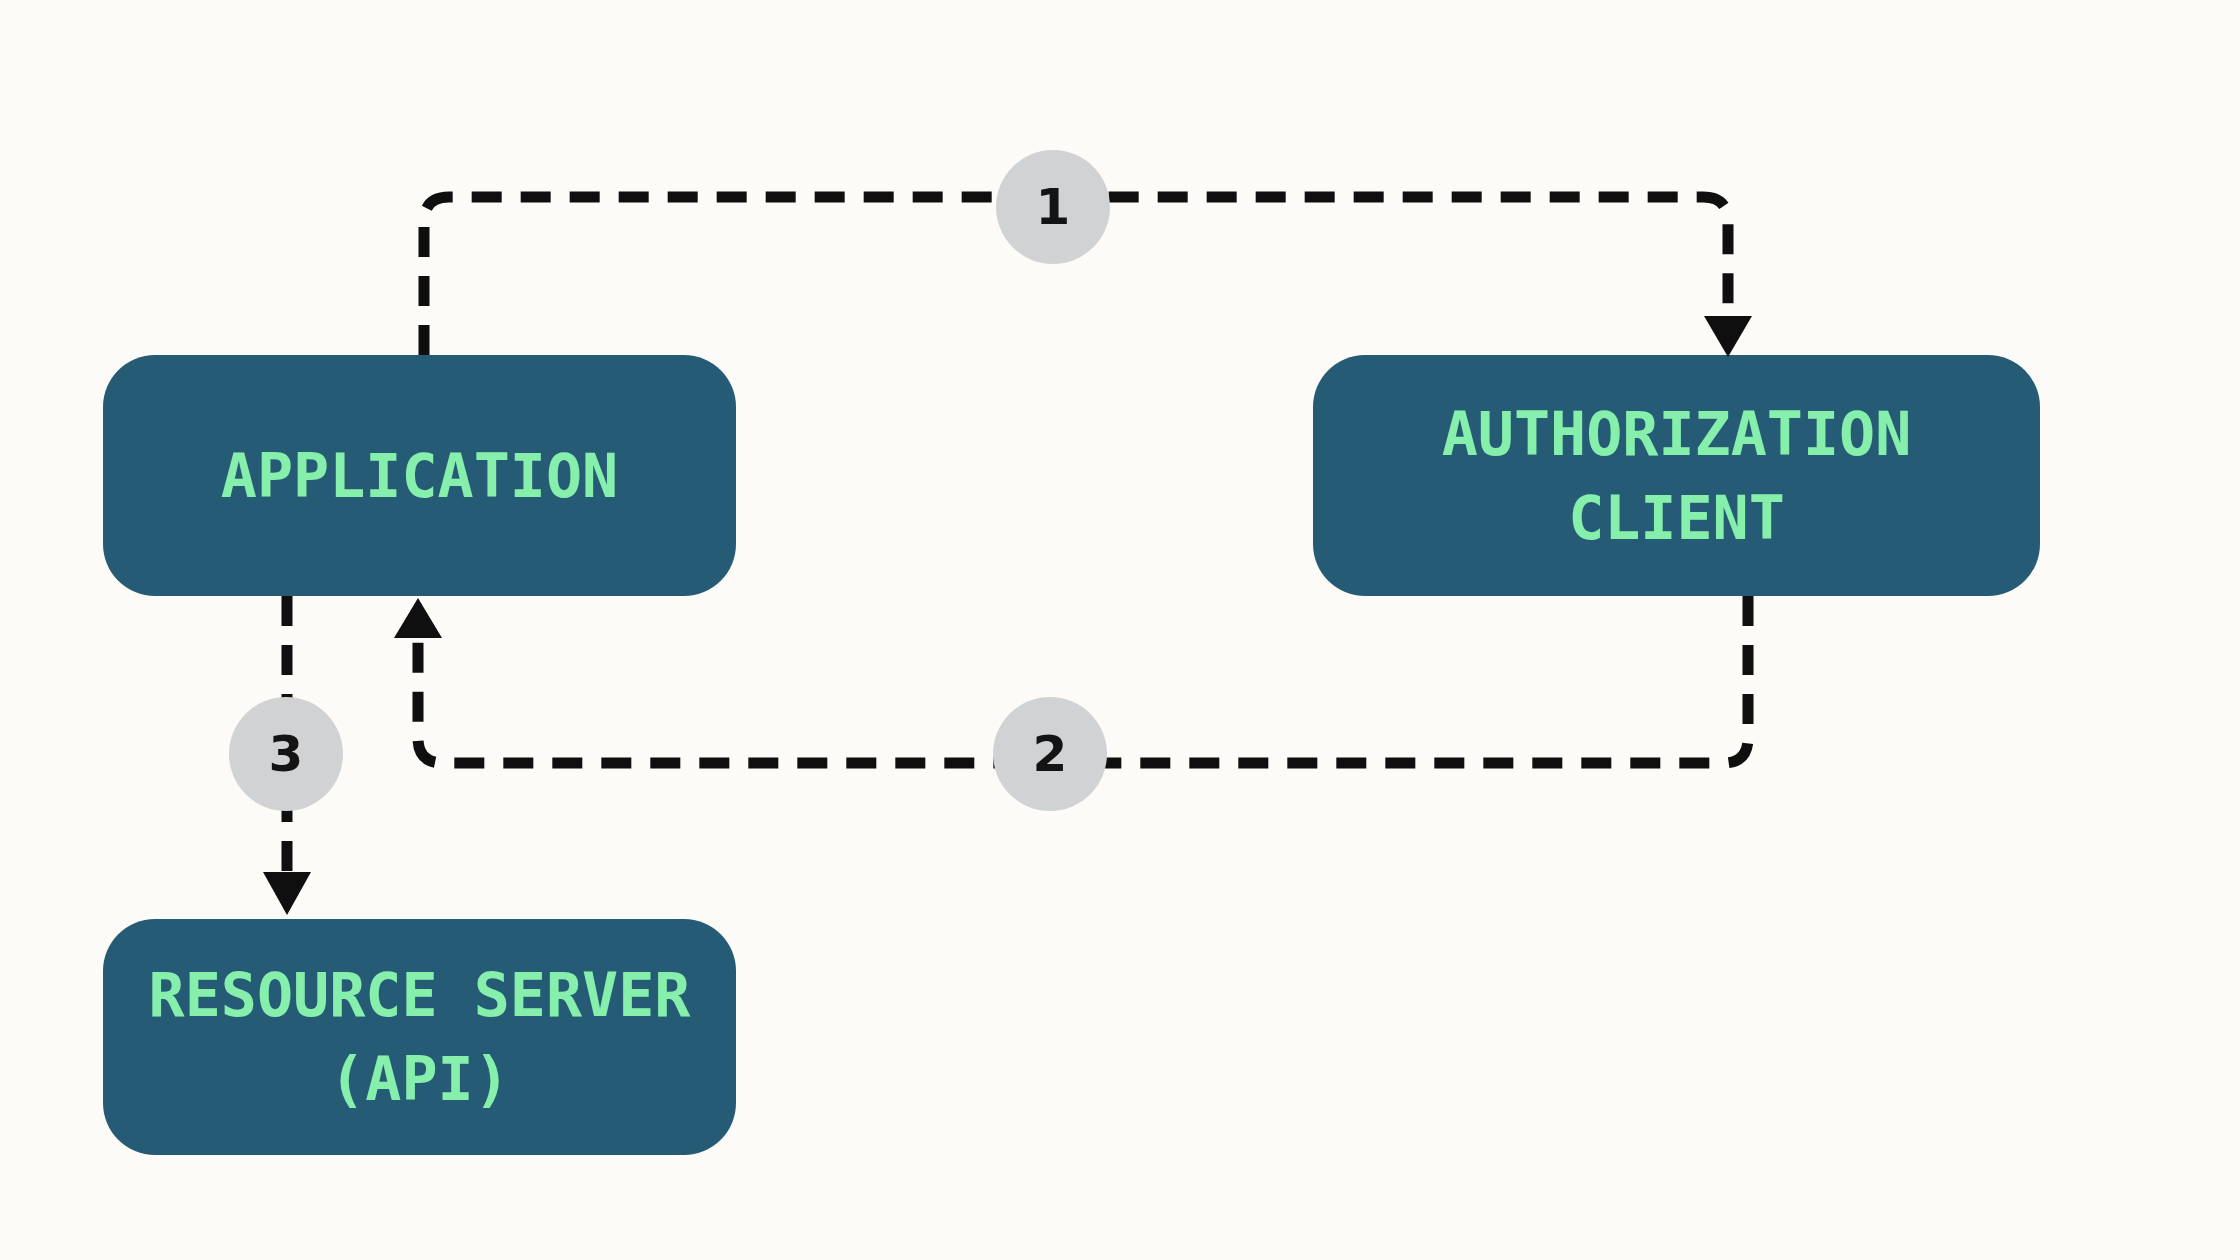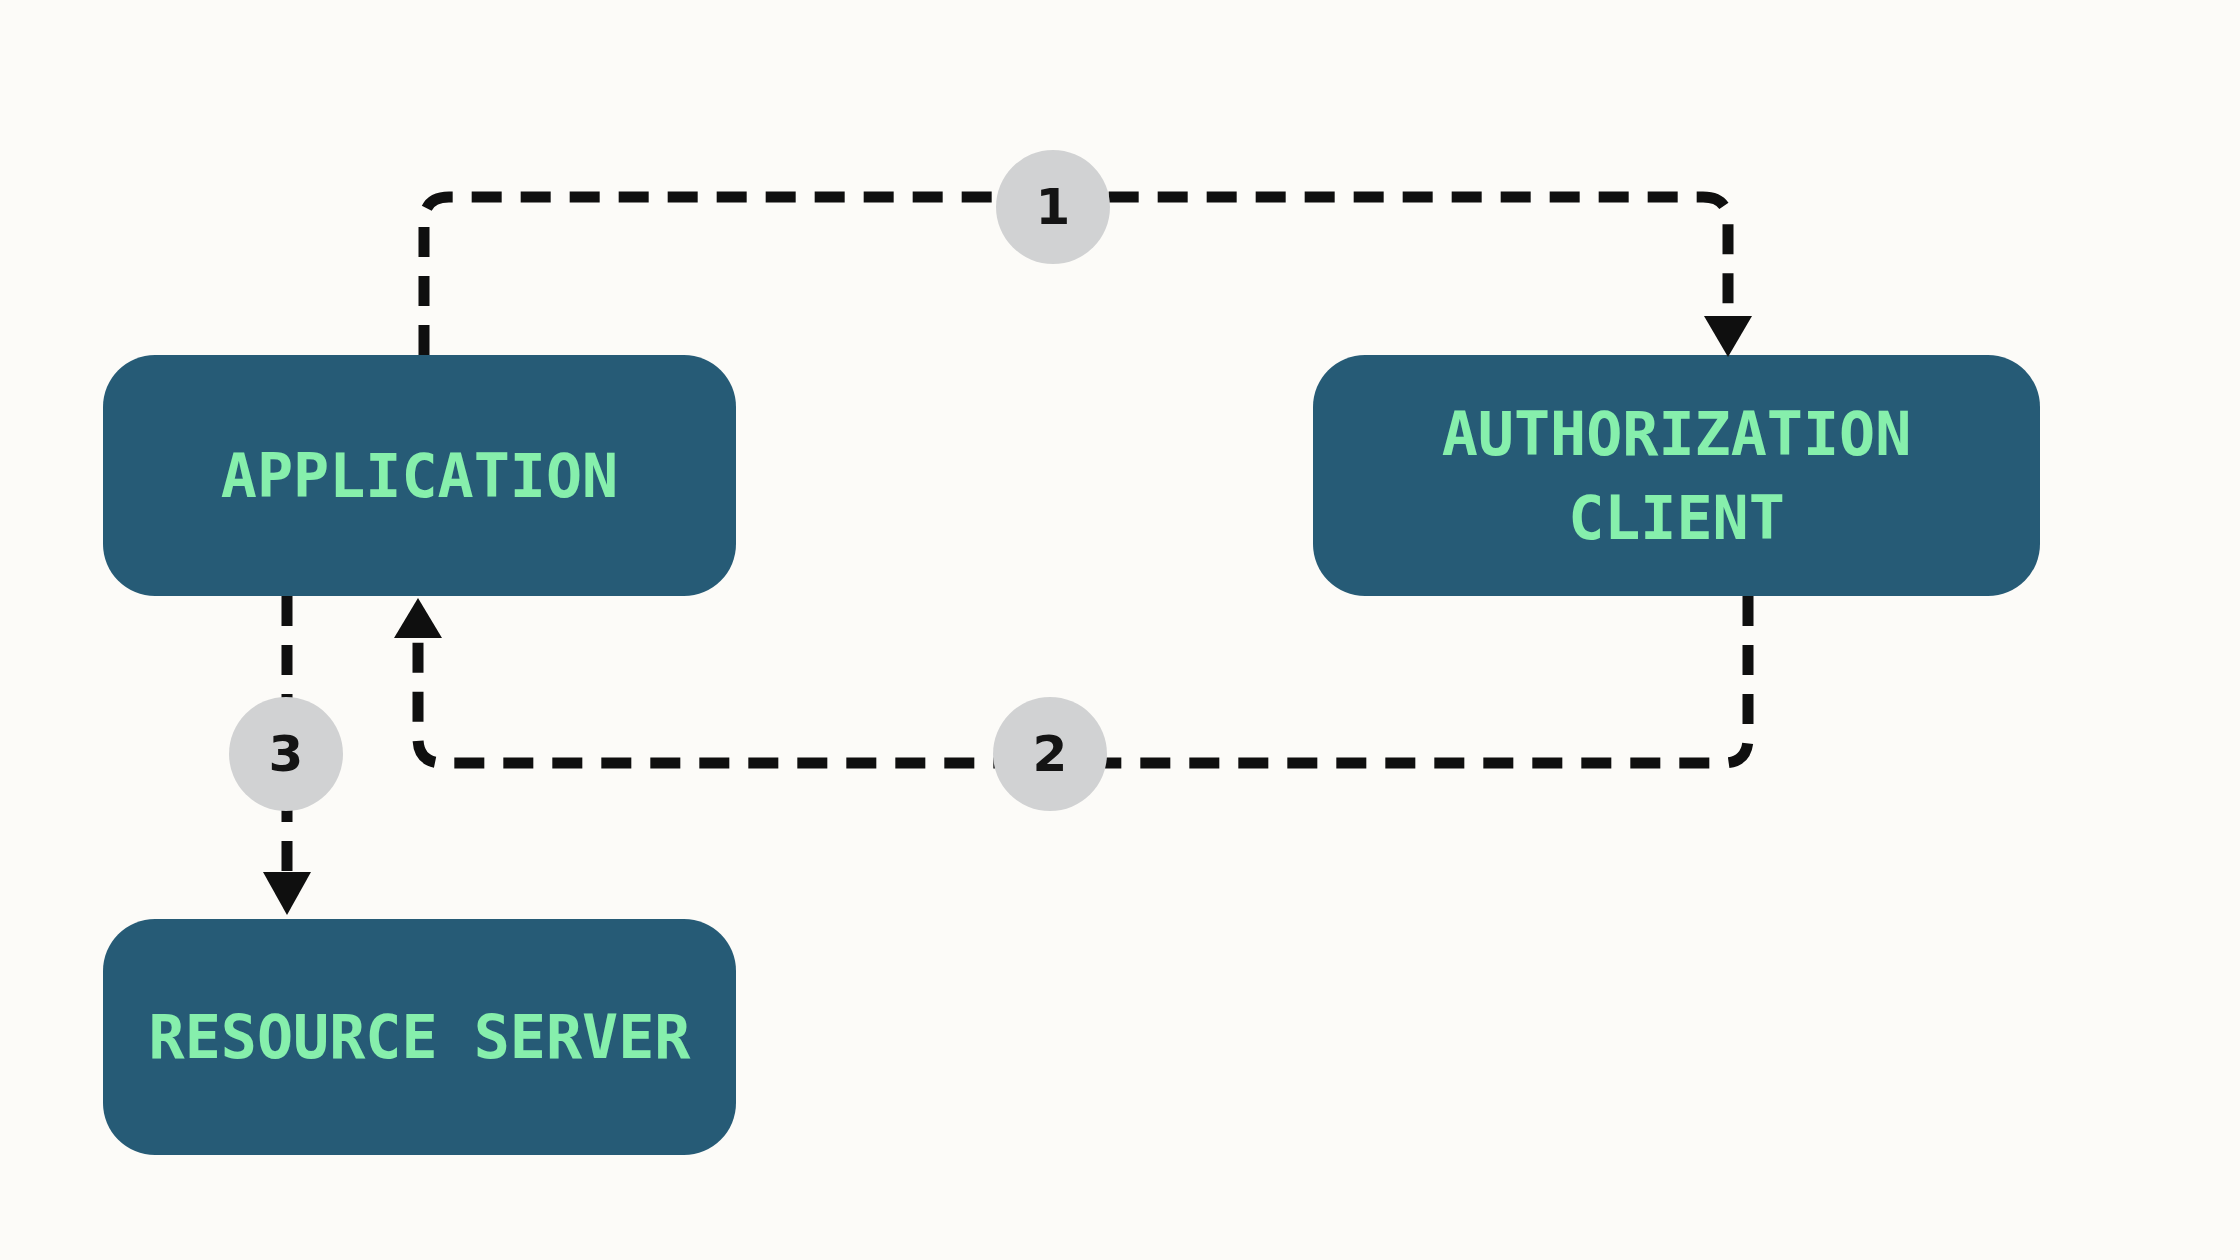--- a/index.html
+++ b/index.html
@@ -88,20 +88,21 @@
     <div class="label-line">APPLICATION</div>
   </div>
 
   <div class="node node-authorization">
     <div class="label-line">AUTHORIZATION</div>
     <div class="label-line">CLIENT</div>
   </div>
 
   <div class="node node-resource">
     <div class="label-line">RESOURCE SERVER</div>
+    <div class="label-line">(API)</div>
   </div>
 
   <svg class="flow-svg" viewBox="0 0 2240 1260" aria-hidden="true">
 
     <path class="flow-path" d="M 424 355 V 222 Q 424 197 449 197 H 1703 Q 1728 197 1728 222 V 318"></path>
     <polygon class="flow-arrowhead" points="1704,316 1752,316 1728,357"></polygon>
 
     <path class="flow-path" d="M 1748 596 V 738 Q 1748 763 1723 763 H 443 Q 418 763 418 738 V 642"></path>
     <polygon class="flow-arrowhead" points="394,638 442,638 418,598"></polygon>
 

